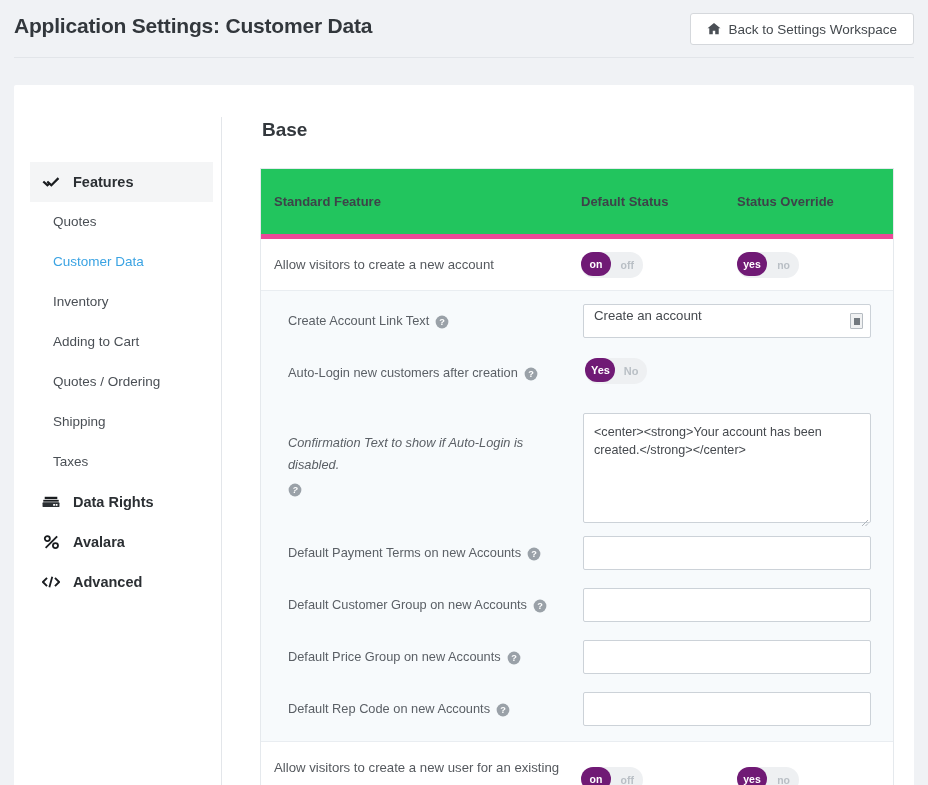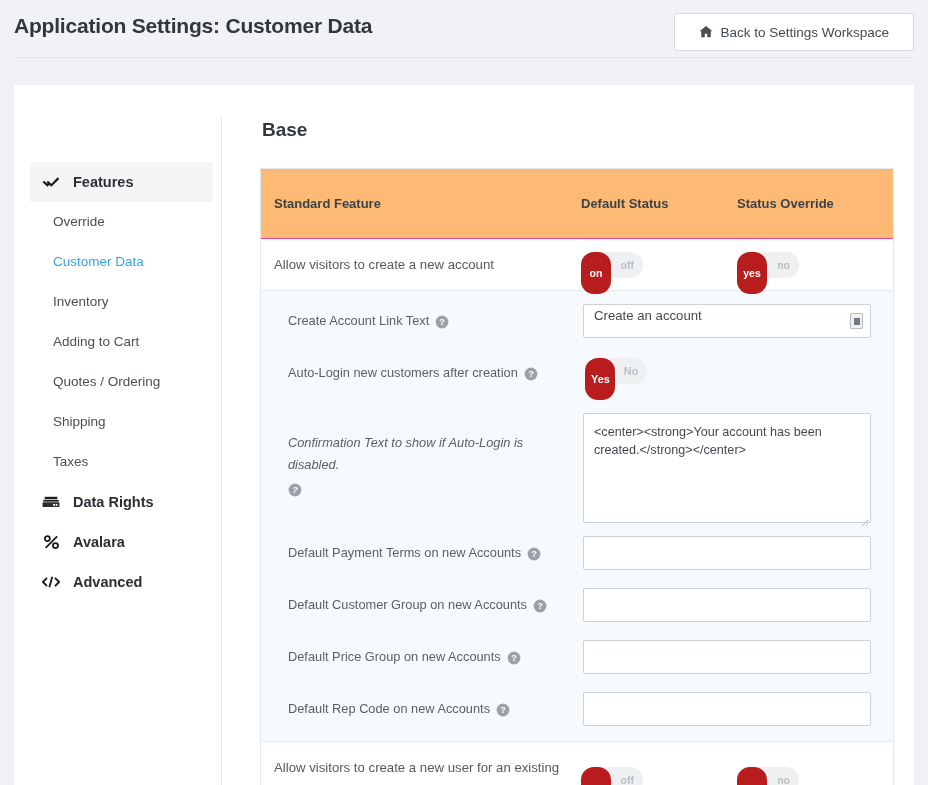--- a/index.html
+++ b/index.html
@@ -22,22 +22,22 @@
     position: absolute;
     left: 14px; top: 14px;
     font-size: 21px;
     font-weight: bold;
     color: #32373c;
     letter-spacing: -0.2px;
   }
   .back-btn {
     position: absolute;
     right: 14px; top: 13px;
-    height: 38px;
-    padding: 0 24px;
+    height: 32px;
+    padding: 0 16px;
     display: flex;
     align-items: center;
     gap: 7px;
     background: #ffffff;
     border: 1px solid #d5d8dc;
     border-radius: 3px;
     font-size: 13.5px;
     color: #44494e;
     cursor: pointer;
     white-space: nowrap;
@@ -111,22 +111,22 @@
   }
 
   
   .table {
     border: 1px solid #e5e9ed;
     border-bottom: none;
     width: 634px;
   }
   .thead {
     display: flex;
-    background: #fdba74;
-    border-bottom: 1px solid #ec4899;
+    background: #22c55e;
+    border-bottom: 5px solid #ec4899;
     min-height: 70px;
     align-items: center;
   }
   .th {
     font-size: 13px;
     font-weight: bold;
     color: #3d4349;
     line-height: 21px;
   }
   .col-feature { width: 320px; padding: 0 10px 0 13px; }
@@ -156,23 +156,23 @@
     align-items: center;
     width: 62px; height: 26px;
     border-radius: 13px;
     background: #eef0f2;
     cursor: pointer;
     flex: none;
   }
   .toggle .knob {
     position: absolute;
     left: 0; top: 0;
-    width: 30px; height: 42px;
+    width: 30px; height: 24px;
     border-radius: 13px;
-    background: #b91c1c;
+    background: #701a75;
     display: flex;
     align-items: center;
     justify-content: center;
     font-size: 10.5px;
     font-weight: bold;
     color: #ffffff;
   }
   .toggle .off-label {
     position: absolute;
     right: 9px;
@@ -284,21 +284,21 @@
     <div class="nav-group-head active">
       <span class="nav-icon">
         <svg viewBox="0 0 20 16" width="18" height="16" aria-hidden="true">
           <path fill="#1a1d20" d="M6.0 13.4 0.6 8.4l1.7-1.8 3.7 3.4 1.6-1.6 1.8 1.7z"></path>
           <path fill="#1a1d20" d="M10.4 13.4 5.0 8.4l1.7-1.8 3.7 3.4 7.0-7.2 1.8 1.8z"></path>
         </svg>
       </span>
       <span>Features</span>
     </div>
 
-    <a class="nav-sub">Override</a>
+    <a class="nav-sub">Quotes</a>
     <a class="nav-sub current">Customer Data</a>
     <a class="nav-sub">Inventory</a>
     <a class="nav-sub">Adding to Cart</a>
     <a class="nav-sub">Quotes / Ordering</a>
     <a class="nav-sub">Shipping</a>
     <a class="nav-sub">Taxes</a>
 
     <div class="nav-group-head">
       <span class="nav-icon">
         <svg viewBox="0 0 20 16" width="18" height="16" aria-hidden="true">

